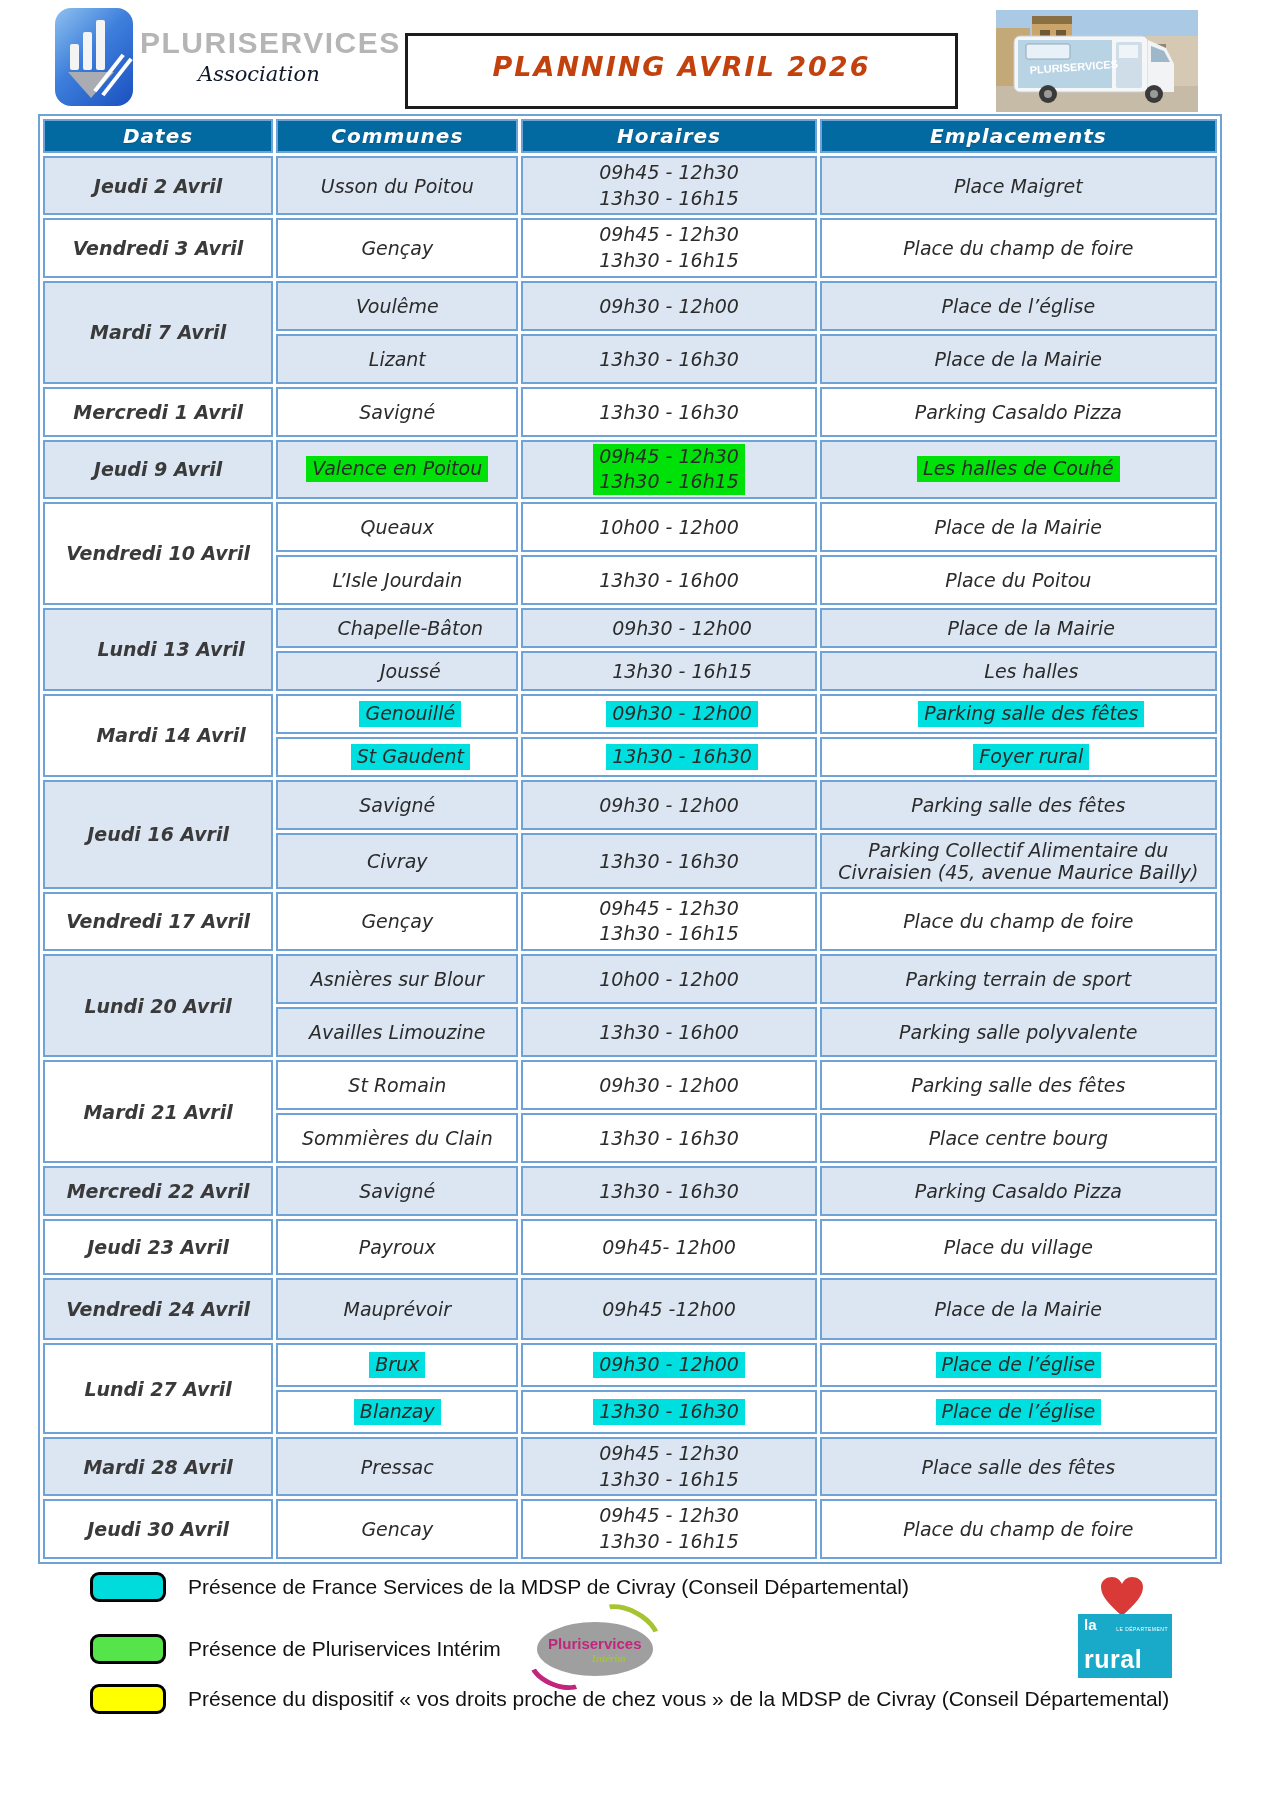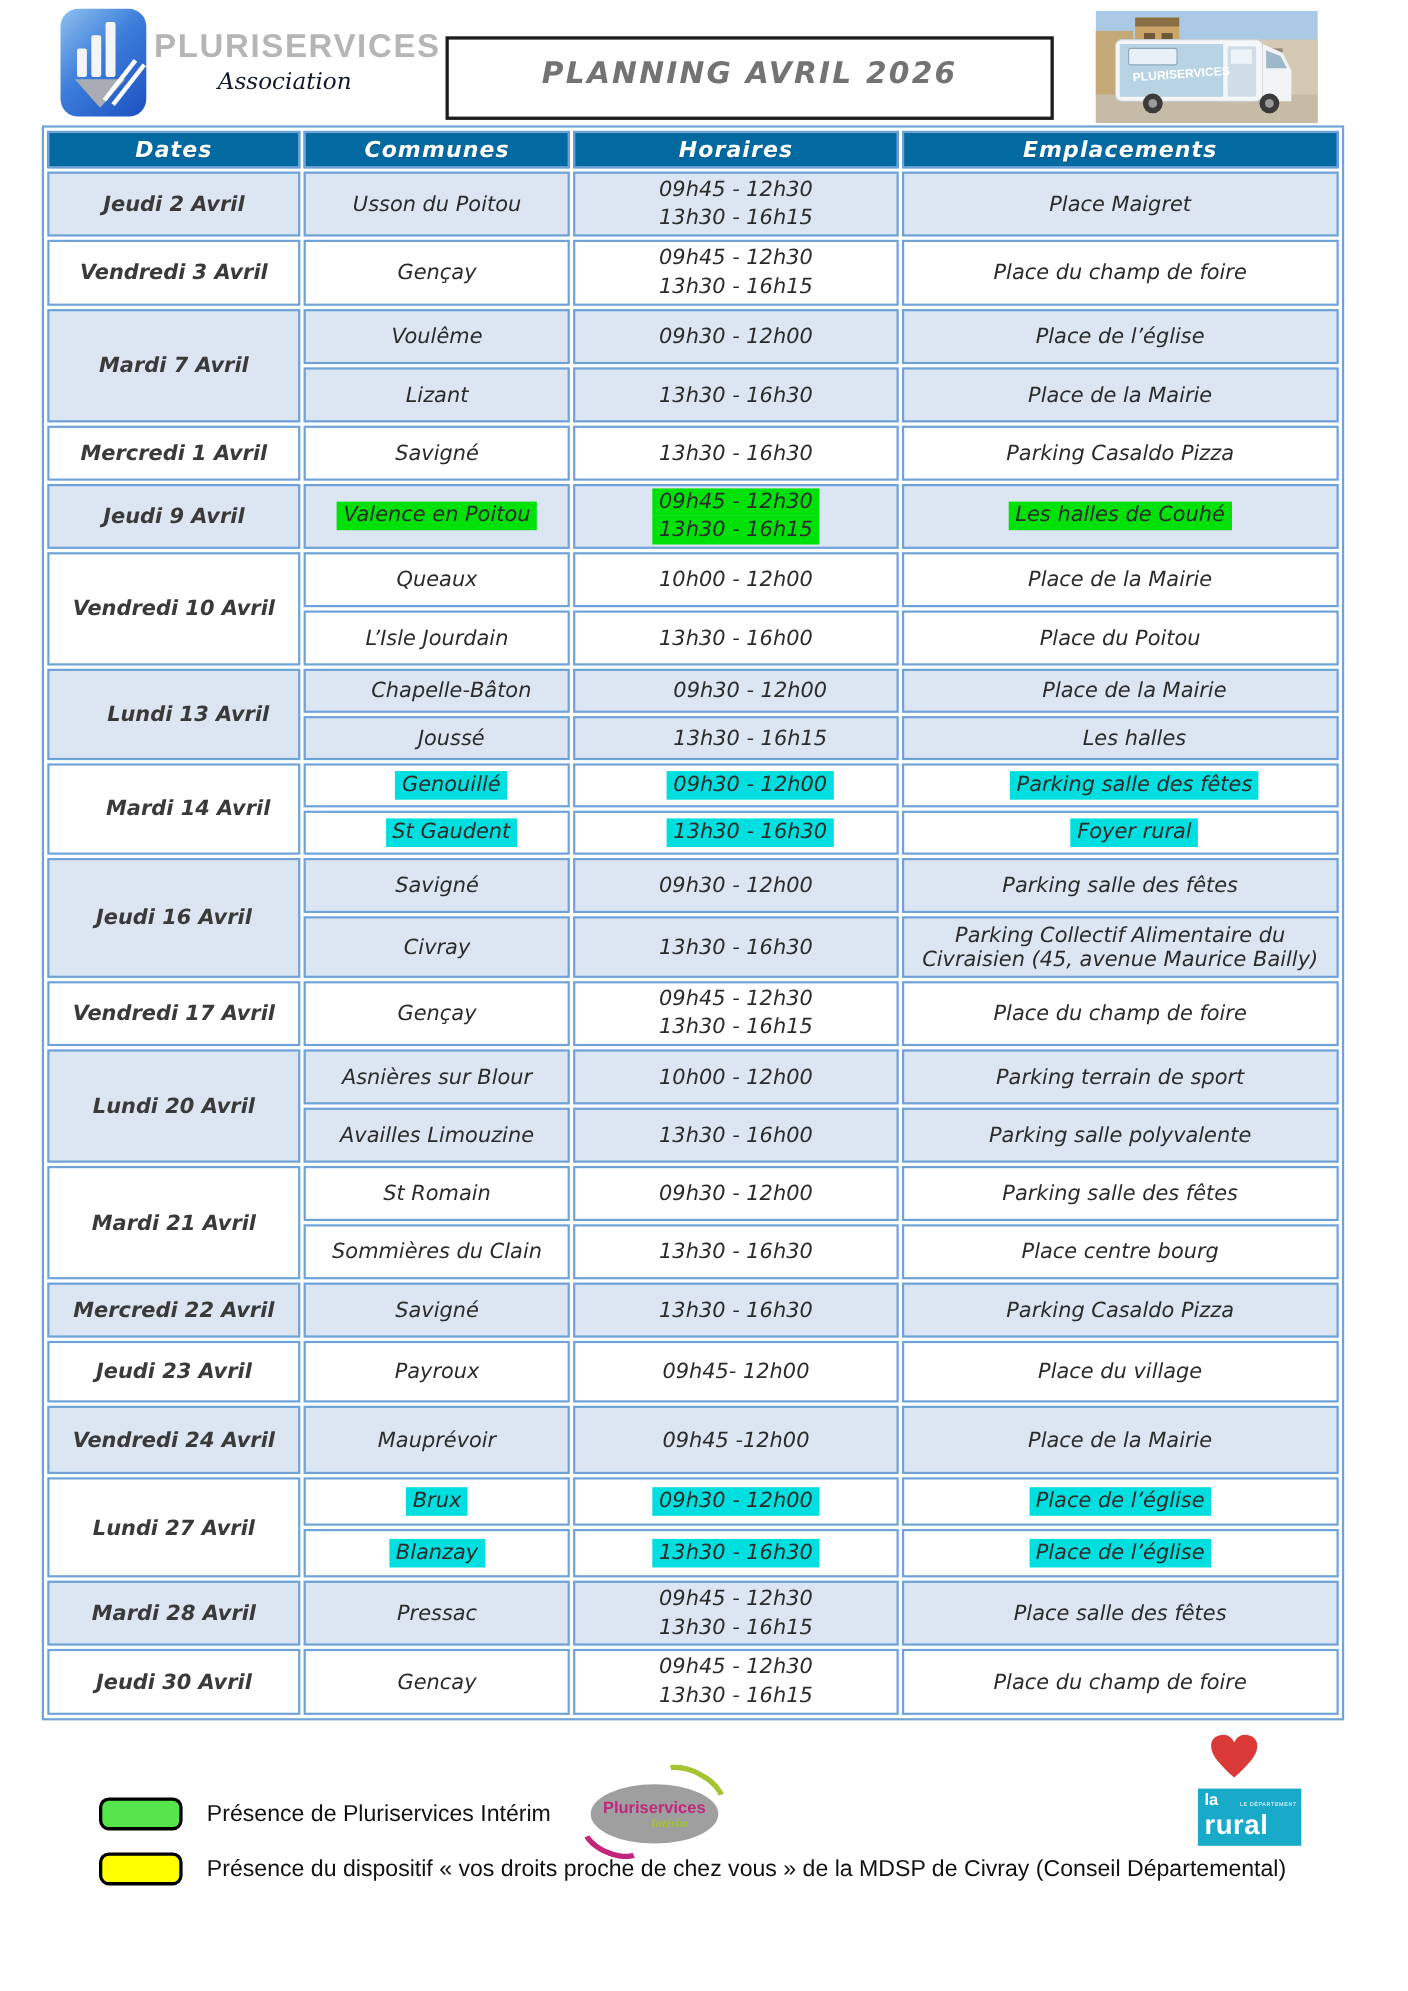--- a/index.html
+++ b/index.html
@@ -37,21 +37,21 @@
     font-family:"DejaVu Serif", serif; font-style:italic; font-size:21px;
     color:#0f172a; margin-left:58px; margin-top:2px;
   }
 
   .title-box {
     position:absolute; left:405px; top:33px; width:553px; height:76px;
     border:3px solid #1c1c1c; background:#ffffff;
     display:flex; align-items:center; justify-content:center;
   }
   .title-text {
-    color:#737373; font-size:27px; font-weight:bold; font-style:italic;
+    color:#c2410c; font-size:27px; font-weight:bold; font-style:italic;
     letter-spacing:2px; padding-bottom:10px;
   }
 
   .photo { position:absolute; left:996px; top:10px; width:202px; height:102px; }
 
   
   table.tbl {
     position:absolute; left:38px; top:114px; width:1184px;
     table-layout:fixed; border-collapse:separate; border-spacing:3px;
     background:#ffffff; border:2px solid #6fa3d8;
@@ -91,21 +91,21 @@
   .i-sub  { color:#a6c432; font-size:11px; font-style:italic; font-weight:bold; margin-left:28px;font-family:Liberation Serif, serif; }
   .arc { position:absolute; border:5px solid transparent; border-radius:50%; }
   .arc1 { width:72px; height:44px; border-top-color:#a6c432; transform:rotate(28deg); right:-10px; top:-14px; }
   .arc2 { width:64px; height:40px; border-bottom-color:#c2267c; transform:rotate(22deg); left:-10px; bottom:-12px; }
 
   .vienne {
     position:absolute; left:1075px; top:1578px; width:94px; height:100px; background:#ffffff;
   }
   .v-heart { position:absolute; left:24px; top:-2px; width:46px; height:42px; }
   .v-cyan {
-    position:absolute; left:14px; bottom:0; width:94px; height:52px; background:#19a9c9;
+    position:absolute; left:3px; bottom:0; width:94px; height:64px; background:#19a9c9;
     color:#ffffff; font-family:"Liberation Sans",sans-serif;
   }
   .v-la { position:absolute; left:6px; top:2px; font-size:15px; font-weight:bold; }
   .v-dept { position:absolute; right:4px; top:12px; font-size:5px; letter-spacing:0.5px; }
   .v-name { position:absolute; left:6px; bottom:4px; font-size:25px; font-weight:bold; letter-spacing:0.5px; }
 </style>
 </head>
 <body>
 
 <div class="page">
@@ -347,20 +347,24 @@
       <td>Gencay</td>
       <td>
         <div class="hline">09h45 - 12h30</div>
         <div class="hline">13h30 - 16h15</div>
       </td>
       <td>Place du champ de foire</td>
     </tr>
   </tbody>
     </table>
 
+  <div class="legend-row lr1">
+    <div class="sw sw-cyan"></div>
+    <div>Présence de France Services de la MDSP de Civray (Conseil Départemental)</div>
+  </div>
 
   <div class="legend-row lr2">
     <div class="sw sw-green"></div>
     <div>Présence de Pluriservices Intérim</div>
     <div class="interim">
       <div class="arc arc1"></div>
       <div class="arc arc2"></div>
       <div class="i-name">Pluriservices</div>
       <div class="i-sub">Intérim</div>
     </div>

